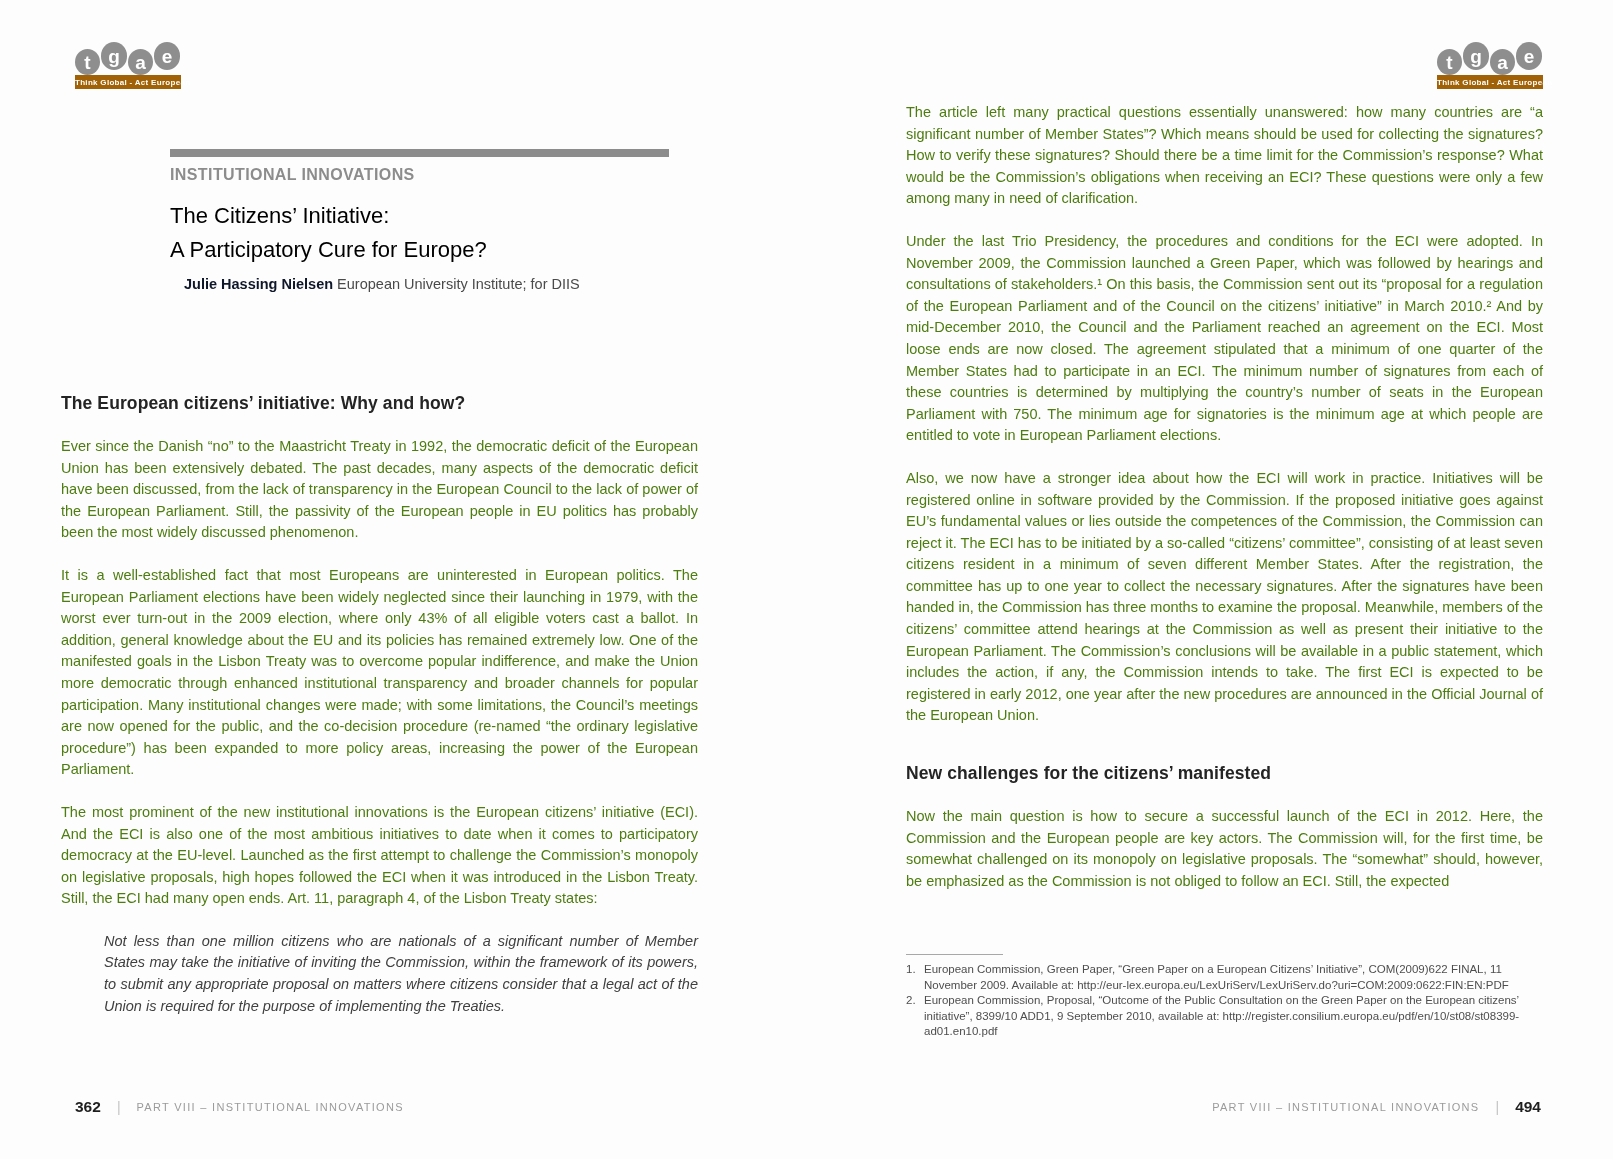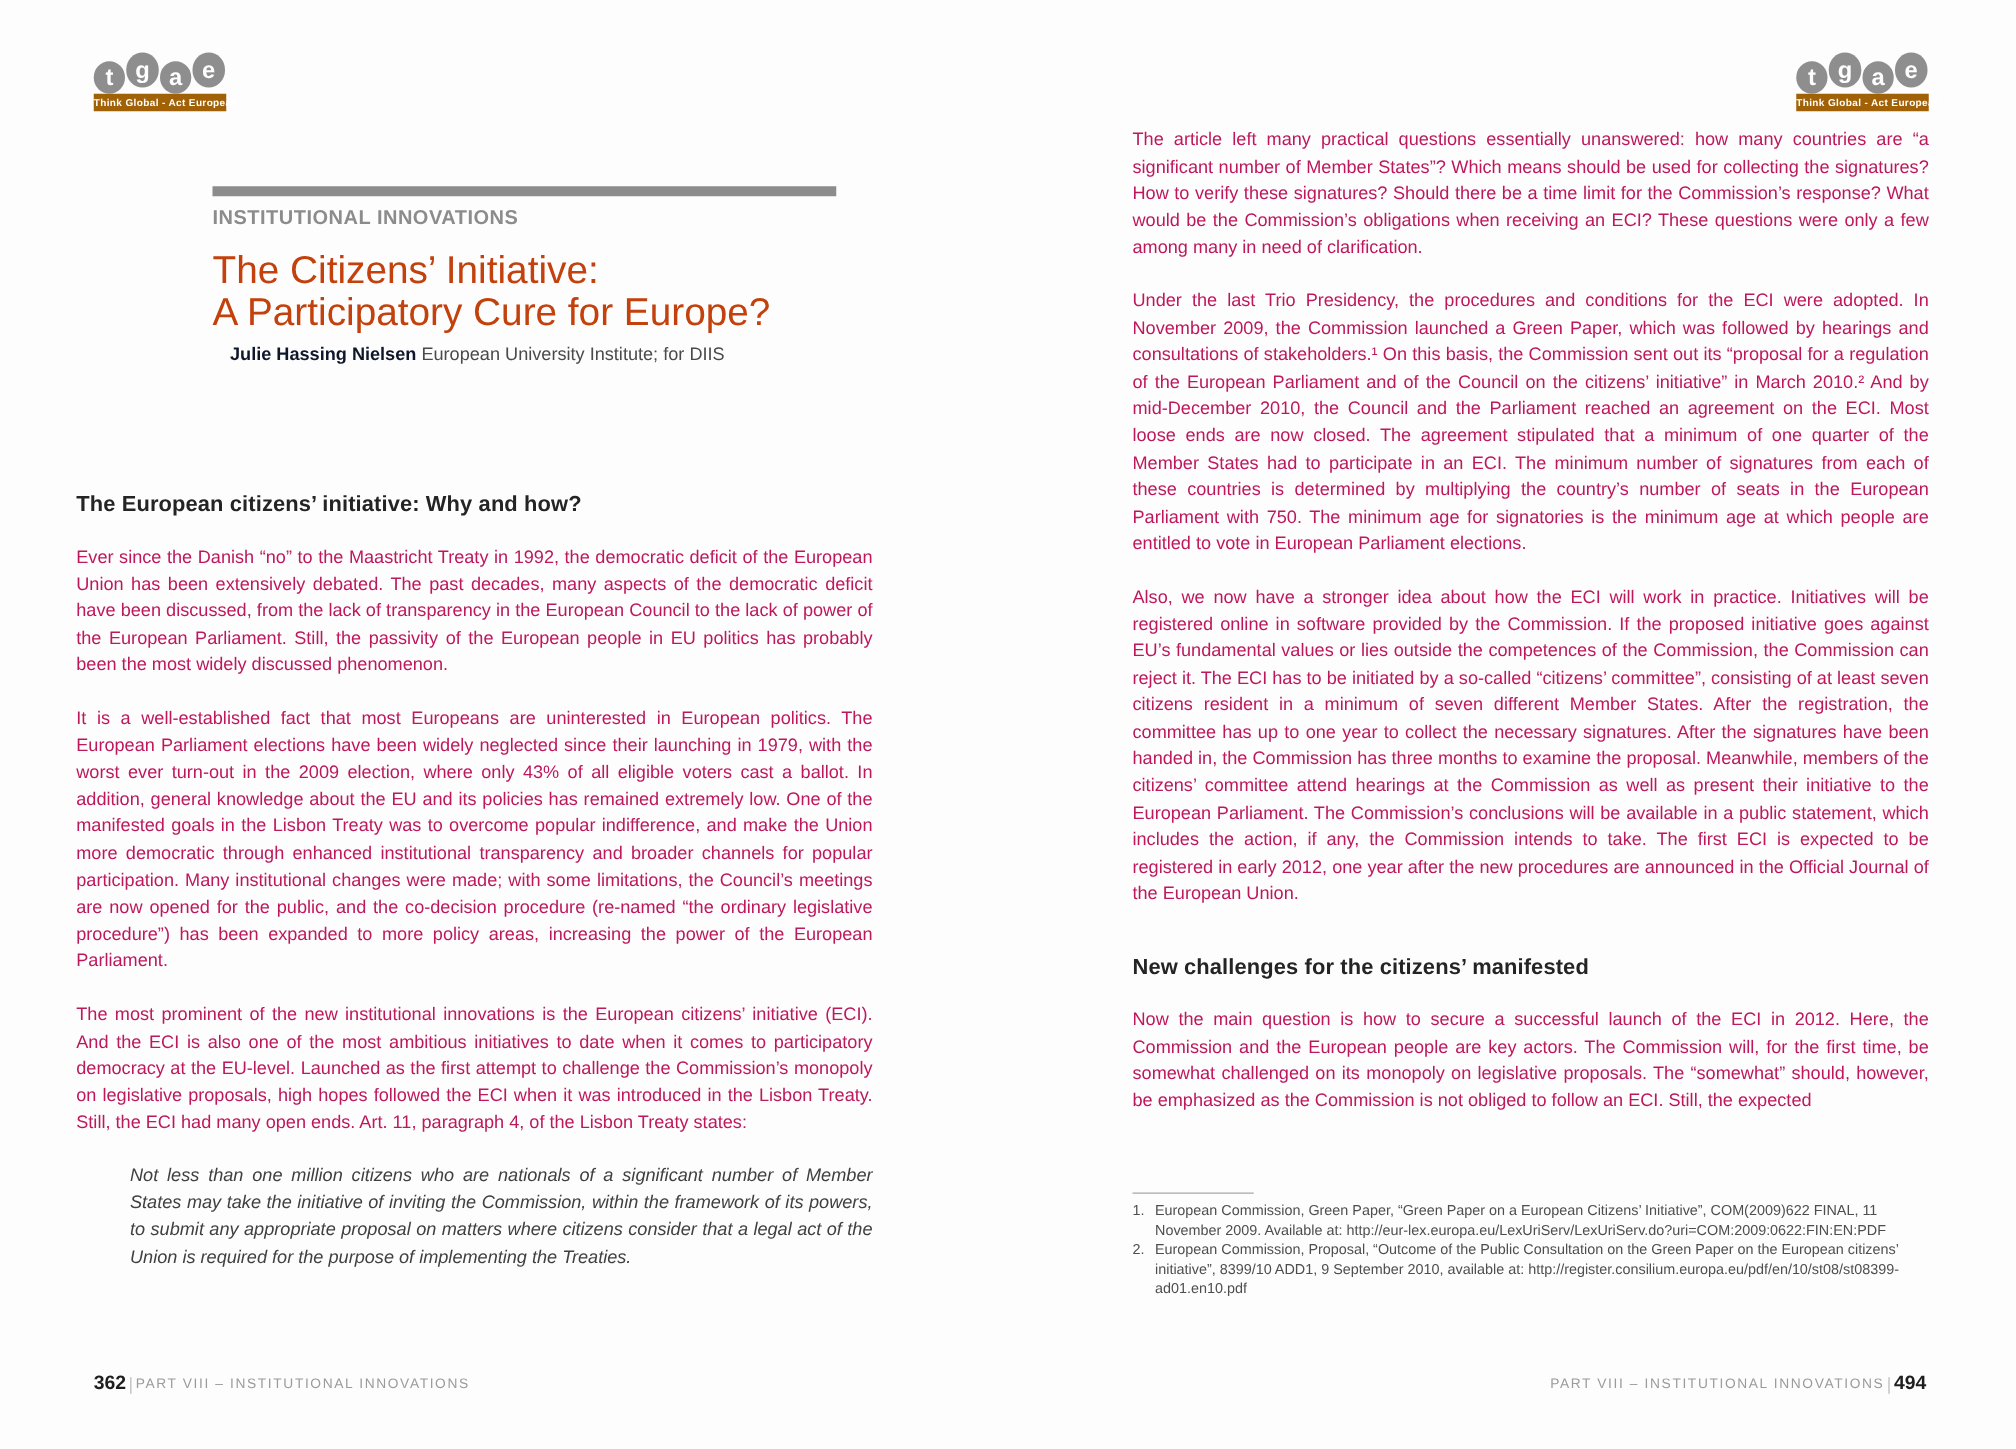--- a/index.html
+++ b/index.html
@@ -33,54 +33,54 @@
     text-align: center; padding: 2.5px 0 2px 0; white-space: nowrap;
   }
 
   
   .header-block { position: absolute; left: 170px; top: 149px; width: 499px; }
   .kicker-bar { height: 8px; background: #8c8c8c; margin-bottom: 9px; }
   .kicker {
     font-size: 16px; font-weight: bold; color: #8c8c8c;
     letter-spacing: 0.4px; margin-bottom: 15px;
   }
-  .doc-title { font-size: 31px; line-height: 34px; color: #c2410c; font-weight: normal; }
+  .doc-title { font-size: 22px; line-height: 34px; color: #000000; font-weight: normal; }
   .byline { margin-top: 9px; font-size: 14.5px; color: #4a4a4a; }
   .byline .author { font-weight: bold; color: #0f172a; margin-left: 14px; }
 
   
   .col { position: absolute; width: 637px; }
   .left-col  { left: 61px;  top: 393px; }
   .right-col { left: 906px; top: 102px; }
   .section-heading {
     font-size: 17.5px; font-weight: bold; color: #242424;
     margin-bottom: 22px; letter-spacing: 0.1px;
   }
   .section-heading.spaced-top { margin-top: 36px; }
   p.body {
-    font-size: 14.5px; line-height: 21.6px; color: #be185d;
+    font-size: 14.5px; line-height: 21.6px; color: #4d7c0f;
     text-align: justify; margin-bottom: 21px;
   }
   .treaty-quote {
     font-size: 14.5px; line-height: 21.6px; color: #404040;
     font-style: italic; text-align: justify;
     margin: 0 0 0 43px;
   }
 
   
   .footnotes { position: absolute; left: 906px; top: 954px; width: 637px; }
   .footnote-rule { width: 97px; border-top: 1px solid #a8a8a8; margin-bottom: 7px; }
   .footnote { display: flex; font-size: 11.5px; line-height: 15.5px; color: #4e4e4e; }
   .footnote-number { width: 18px; flex-shrink: 0; }
   .footnote-text { flex: 1; text-align: left; }
 
   
   .page-footer {
     position: absolute; top: 1098px;
-    display: flex; align-items: center; gap: 2px; white-space: nowrap;
+    display: flex; align-items: center; gap: 16px; white-space: nowrap;
   }
   .page-footer.left  { left: 75px; }
   .page-footer.right { right: 72px; }
   .page-number { font-size: 15.5px; font-weight: bold; color: #1e1e1e; }
   .footer-divider { color: #c4c4c4; font-size: 14px; font-weight: normal; }
   .footer-label { font-size: 11px; color: #9b9b9b; letter-spacing: 1.3px; }
 </style>
 </head>
 <body>
 

